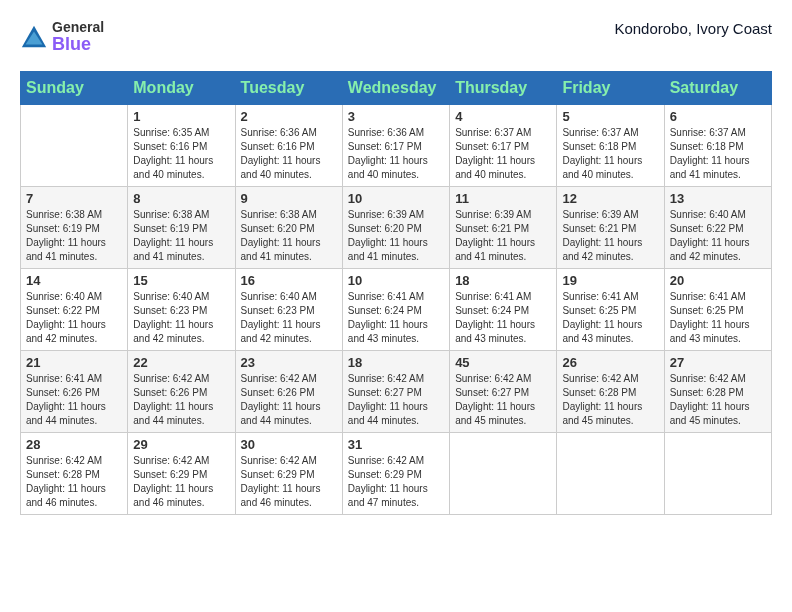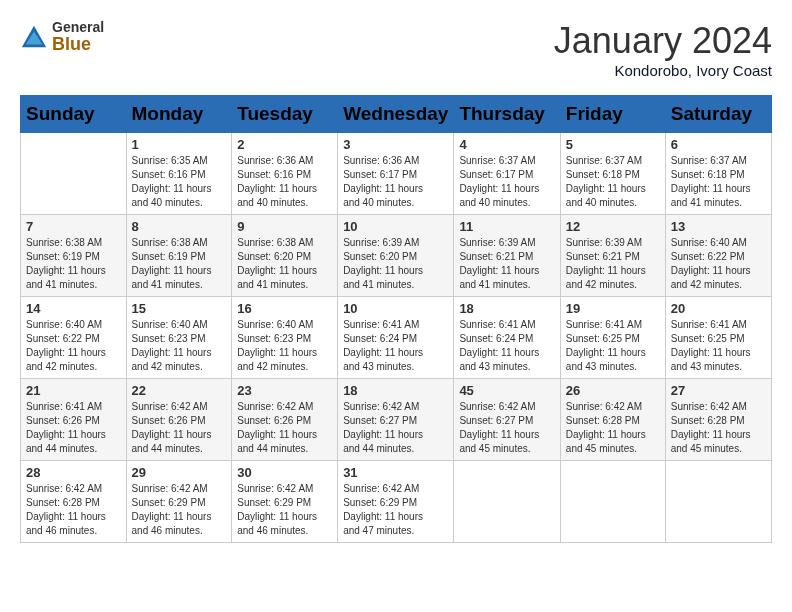--- a/index.html
+++ b/index.html
@@ -27,21 +27,21 @@
       line-height: 1.1;
     }
     .logo-general {
       font-size: 14px;
       font-weight: bold;
       color: #333;
     }
     .logo-blue {
       font-size: 18px;
       font-weight: bold;
-      color: #a16207;
+      color: #8b5cf6;
     }
     .logo-icon {
       width: 28px;
       height: 28px;
     }
     .title-block {
       text-align: right;
     }
     .month-title {
       font-size: 36px;
@@ -52,24 +52,24 @@
       font-size: 15px;
       color: #0f172a;
     }
     table {
       width: 100%;
       border-collapse: collapse;
       font-size: 11px;
     }
     thead tr th {
       background-color: #2a6db5;
-      color: #000000;
+      color: #86efac;
       padding: 7px 5px;
       text-align: left;
-      font-size: 19px;
+      font-size: 16px;
       font-weight: bold;
       border: 1px solid #2a6db5;
     }
     tbody tr td {
       border: 1px solid #ccc;
       padding: 4px 5px;
       vertical-align: top;
       width: 107px;
       min-height: 80px;
       background: #fff;
@@ -101,21 +101,20 @@
     <svg class="logo-icon" viewBox="0 0 30 30">
       <polygon points="15,2 28,25 2,25" fill="#1a6aad"></polygon>
       <polygon points="15,8 24,22 6,22" fill="#4a9fd4"></polygon>
     </svg>
     <div class="logo-text">
       <span class="logo-general">General</span>
       <span class="logo-blue">Blue</span>
     </div>
   </div>
   <div class="title-block">
-    <div class="month-title">January 2024</div>
     <div class="location">Kondorobo, Ivory Coast</div>
   </div>
 </div>
 
 <table>
   <thead>
     <tr>
     <th>Sunday</th>
         <th>Monday</th>
         <th>Tuesday</th>

